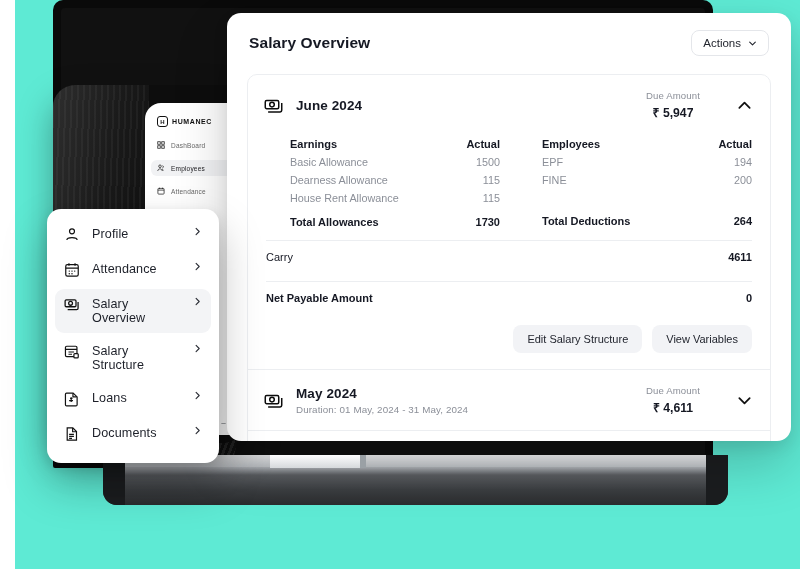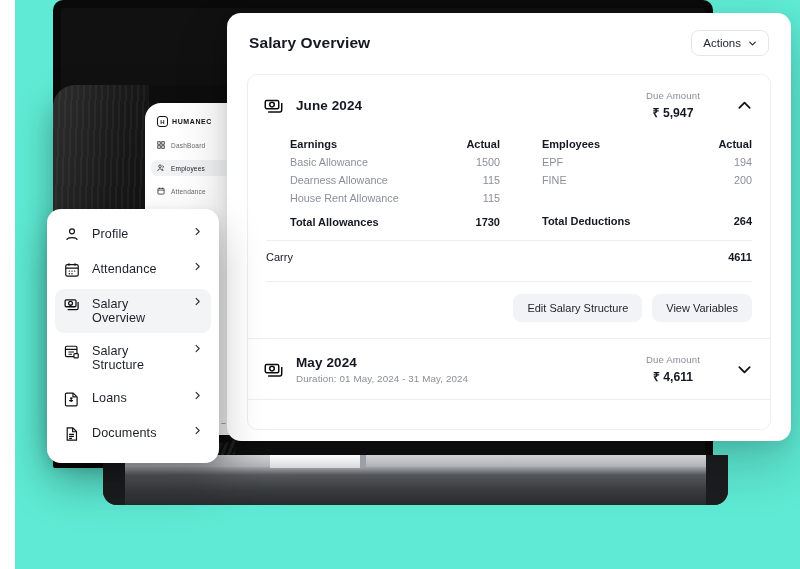--- a/index.html
+++ b/index.html
@@ -337,20 +337,24 @@
             </div>
 
           </div>
 
           <div class="hr"></div>
           <div class="sum-row">
             <span class="k">Carry</span>
             <span class="v">4611</span>
           </div>
           <div class="hr"></div>
+          <div class="sum-row bold">
+            <span class="k">Net Payable Amount</span>
+            <span class="v">0</span>
+          </div>
 
           <div class="btn-row">
             <button class="ghost-btn">Edit Salary Structure</button>
             <button class="ghost-btn">View Variables</button>
           </div>
         </div>
       </div>
 
       <div class="period">
         <div class="period-head">

